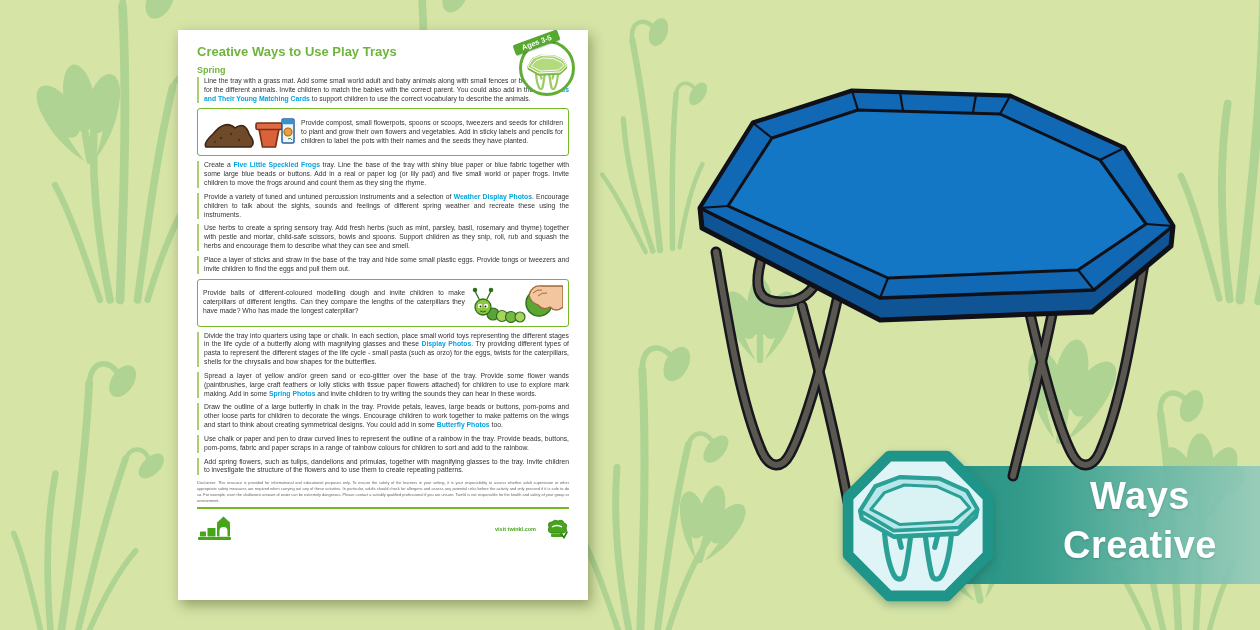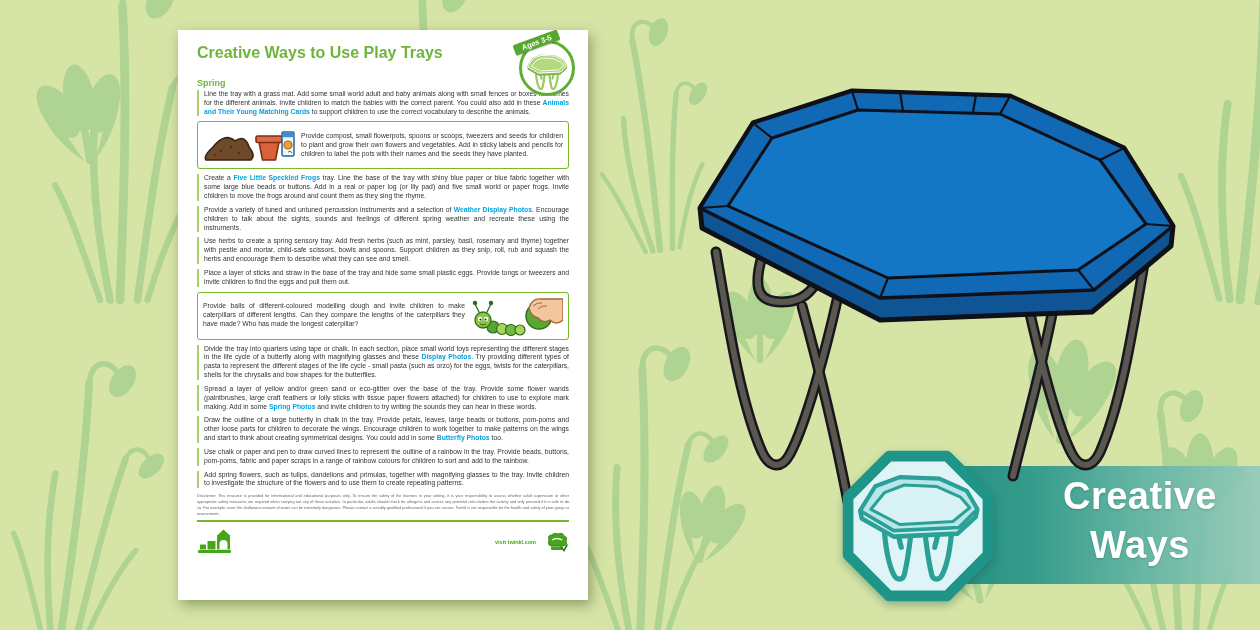--- a/index.html
+++ b/index.html
@@ -14,21 +14,21 @@
     color:#fff;font-size:38px;font-weight:bold;line-height:1.28;letter-spacing:.5px;
     text-shadow:0 1px 2px rgba(0,60,50,.25);}
   #tray-art{position:absolute;left:0;top:0;width:1260px;height:630px;pointer-events:none;}
   #octagon-badge{position:absolute;left:842px;top:450px;width:152px;height:152px;
     filter:drop-shadow(0 4px 4px rgba(30,80,65,.35));}
 
   
   #doc{position:absolute;left:178px;top:30px;width:410px;height:570px;background:#ffffff;
     box-shadow:3px 5px 12px rgba(60,75,30,.45);}
   #doc-inner{position:relative;padding:14px 19px 0 19px;height:556px;overflow:hidden;}
-  #doc-title{color:#6fb53c;font-size:16px;font-weight:bold;margin:0 0 16px 0;}
+  #doc-title{color:#6fb53c;font-size:13px;font-weight:bold;margin:0 0 6px 0;}
   #doc-subtitle{color:#6fb53c;font-size:9px;font-weight:bold;margin:0 0 2px 0;}
   #ages-badge{position:absolute;top:6px;right:13px;width:58px;height:58px;}
   #ages-circle{position:absolute;left:2px;top:4px;width:50px;height:50px;border:3px solid #5fae33;
     border-radius:50%;background:#fff;overflow:hidden;}
   #ages-ribbon{position:absolute;left:-4px;top:1px;background:#57a82e;color:#fff;
     font-size:7.5px;font-weight:bold;padding:1px 8px;border-radius:2px;
     transform:rotate(-20deg);z-index:3;box-shadow:0 1px 1px rgba(0,0,0,.2);}
 
   .para{font-size:6.8px;line-height:1.3;color:#333;text-align:justify;
     border-left:2px solid #a9d06c;padding-left:5px;margin:0 0 5px 0;}
@@ -82,22 +82,22 @@
     <use href="#plantB" transform="translate(760,360) scale(1.6)"></use>
     <use href="#plantB" transform="translate(1060,440) scale(2.0) rotate(10)"></use>
     <use href="#plantB" transform="translate(980,600) scale(1.8) rotate(-12)"></use>
     <use href="#plantB" transform="translate(1200,520) scale(1.7)"></use>
     <use href="#plantB" transform="translate(700,560) scale(1.5) rotate(14)"></use>
     <use href="#plantB" transform="translate(90,160) scale(1.9) rotate(-10)"></use>
   </svg>
 
   <div id="banner">
     <div id="banner-text">
+      <div>Ways</div>
       <div>Creative</div>
-      <div>Ways</div>
     </div>
   </div>
 
   <svg id="tray-art" viewBox="0 0 1260 630" xmlns="http://www.w3.org/2000/svg">
     <g fill="none" stroke-linecap="round" stroke-linejoin="round">
 
       <g stroke="#17171d" stroke-width="11">
         <path d="M716,252 C728,322 740,402 762,452 C770,469 782,469 790,454 C806,424 826,350 838,296"></path>
         <path d="M1146,252 C1134,322 1122,402 1100,452 C1092,469 1080,469 1072,454 C1056,424 1038,350 1026,296"></path>
         <path d="M802,306 C820,372 838,450 848,502"></path>

